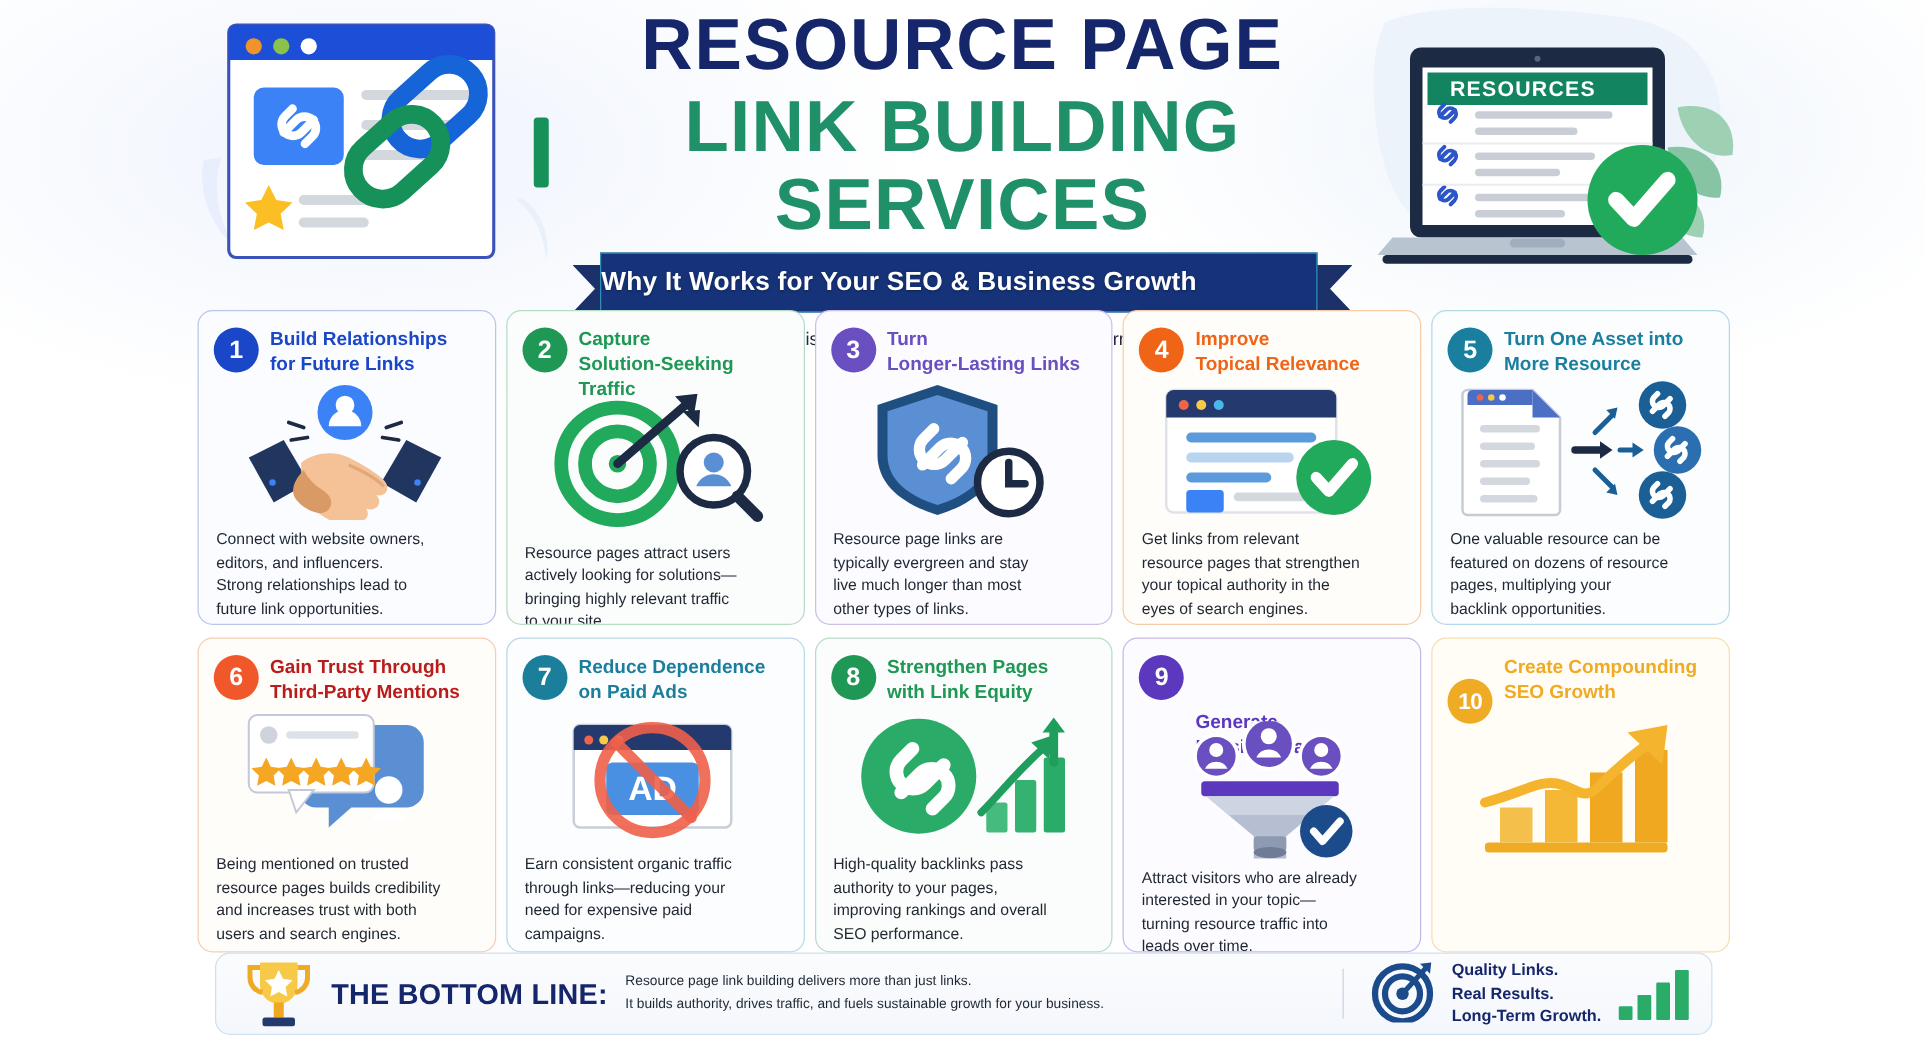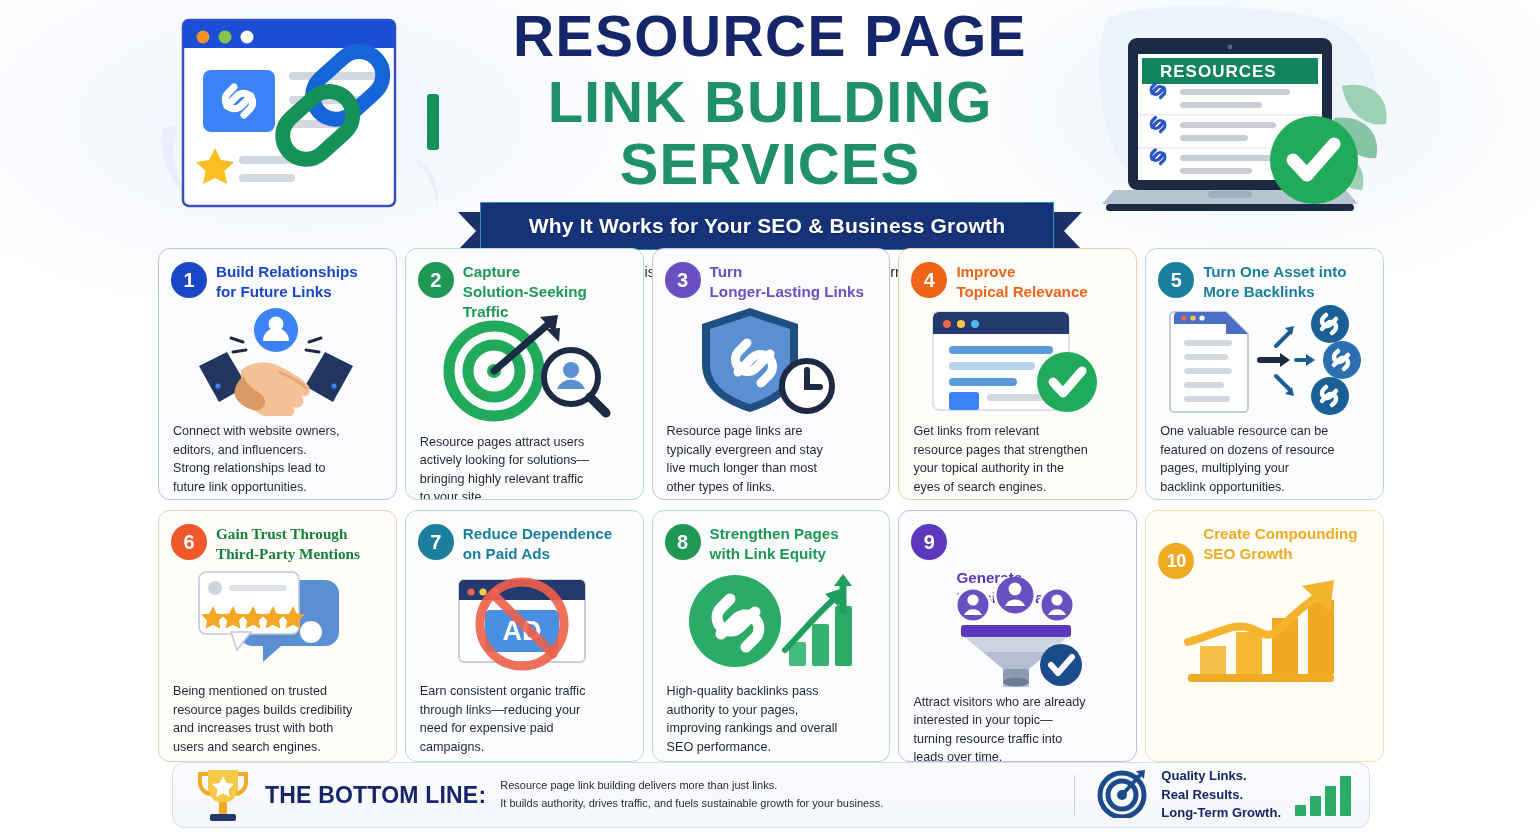--- a/index.html
+++ b/index.html
@@ -44,21 +44,21 @@
   }
   .ribbon-wrap { position: relative; margin-top: 8px; height: 50px; }
   .ribbon-tail {
     position: absolute; top: 10px; width: 56px; height: 38px; background: #1c3069;
   }
   .ribbon-tail.left  { left: 18px;  clip-path: polygon(0 0, 100% 0, 100% 100%, 0 100%, 18px 50%); }
   .ribbon-tail.right { right: 18px; clip-path: polygon(0 0, 100% 0, calc(100% - 18px) 50%, 100% 100%, 0 100%); }
   .ribbon-main {
     position: absolute; left: 40px; right: 46px; top: 0; height: 48px;
     background: #16337a; border: 1px solid #2f8fb8;
-    display: flex; align-items: center; justify-content: center;
+    display: flex; align-items: center; justify-content: flex-start;
   }
   .ribbon-main span {
     color: #ffffff; font-size: 21px; font-weight: bold; letter-spacing: .2px;
     text-shadow: 0 1px 2px rgba(0,0,0,.35);
   }
   .subtitle {
     margin-top: 10px; font-size: 14.5px; color: #222b3c; line-height: 1.42;
   }
 
   
@@ -319,21 +319,21 @@
       <div class="card-body">Get links from relevant
 resource pages that strengthen
 your topical authority in the
 eyes of search engines.</div>
     </div>
 
     <div class="card" style="border-color:#b3d9e6;background:#fbfdfe;">
       <div class="card-head">
         <div class="badge" style="background:#1a7f9e;">5</div>
         <div class="card-title" style="color:#1a7f9e;white-space:pre-line;">Turn One Asset into
-More Backlinks</div>
+More Resource</div>
       </div>
       <div class="card-art">
         <svg width="200" height="112" viewBox="0 0 200 112">
           <path d="M10 8 h52 l22 22 v74 a4 4 0 0 1 -4 4 h-70 a4 4 0 0 1 -4 -4 V12 a4 4 0 0 1 4 -4 Z" fill="#ffffff" stroke="#c6ccd4" stroke-width="2"></path>
           <path d="M10 12 a4 4 0 0 1 4 -4 h48 v12 h-52 Z" fill="#4a6fc4"></path>
           <circle cx="20" cy="14" r="2.6" fill="#f06449"></circle>
           <circle cx="29" cy="14" r="2.6" fill="#f7c948"></circle>
           <circle cx="38" cy="14" r="2.6" fill="#ffffff"></circle>
           <path d="M62 8 l22 22 h-22 Z" fill="#4a6fc4"></path>
           <g fill="#d3d8de">
@@ -374,21 +374,21 @@
       </div>
       <div class="card-body">One valuable resource can be
 featured on dozens of resource
 pages, multiplying your
 backlink opportunities.</div>
     </div>
 
     <div class="card" style="border-color:#f7cdb2;background:#fffdf9;">
       <div class="card-head">
         <div class="badge" style="background:#f0572a;">6</div>
-        <div class="card-title" style="color:#15803d;white-space:pre-line;font-family:Liberation Serif, serif;">Gain Trust Through
+        <div class="card-title" style="color:#b91c1c;white-space:pre-line;">Gain Trust Through
 Third-Party Mentions</div>
       </div>
       <div class="card-art">
         <svg width="170" height="110" viewBox="0 0 170 110">
           <path d="M62 14 h72 a14 14 0 0 1 14 14 v38 a14 14 0 0 1 -14 14 h-44 l-18 16 v-16 h-10 a14 14 0 0 1 -14 -14 v-38 a14 14 0 0 1 14 -14 Z" fill="#5b8fd4"></path>
           <circle cx="120" cy="66" r="11" fill="#ffffff"></circle>
           <path d="M106 90 a16 16 0 0 1 28 0 Z" fill="#ffffff"></path>
           <rect x="8" y="6" width="100" height="62" rx="7" fill="#ffffff" stroke="#c3c9d8" stroke-width="1.6"></rect>
           <path d="M40 66 l6 18 14 -18 Z" fill="#ffffff" stroke="#c3c9d8" stroke-width="1.6"></path>
           <circle cx="24" cy="22" r="7" fill="#cfd4dc"></circle>

